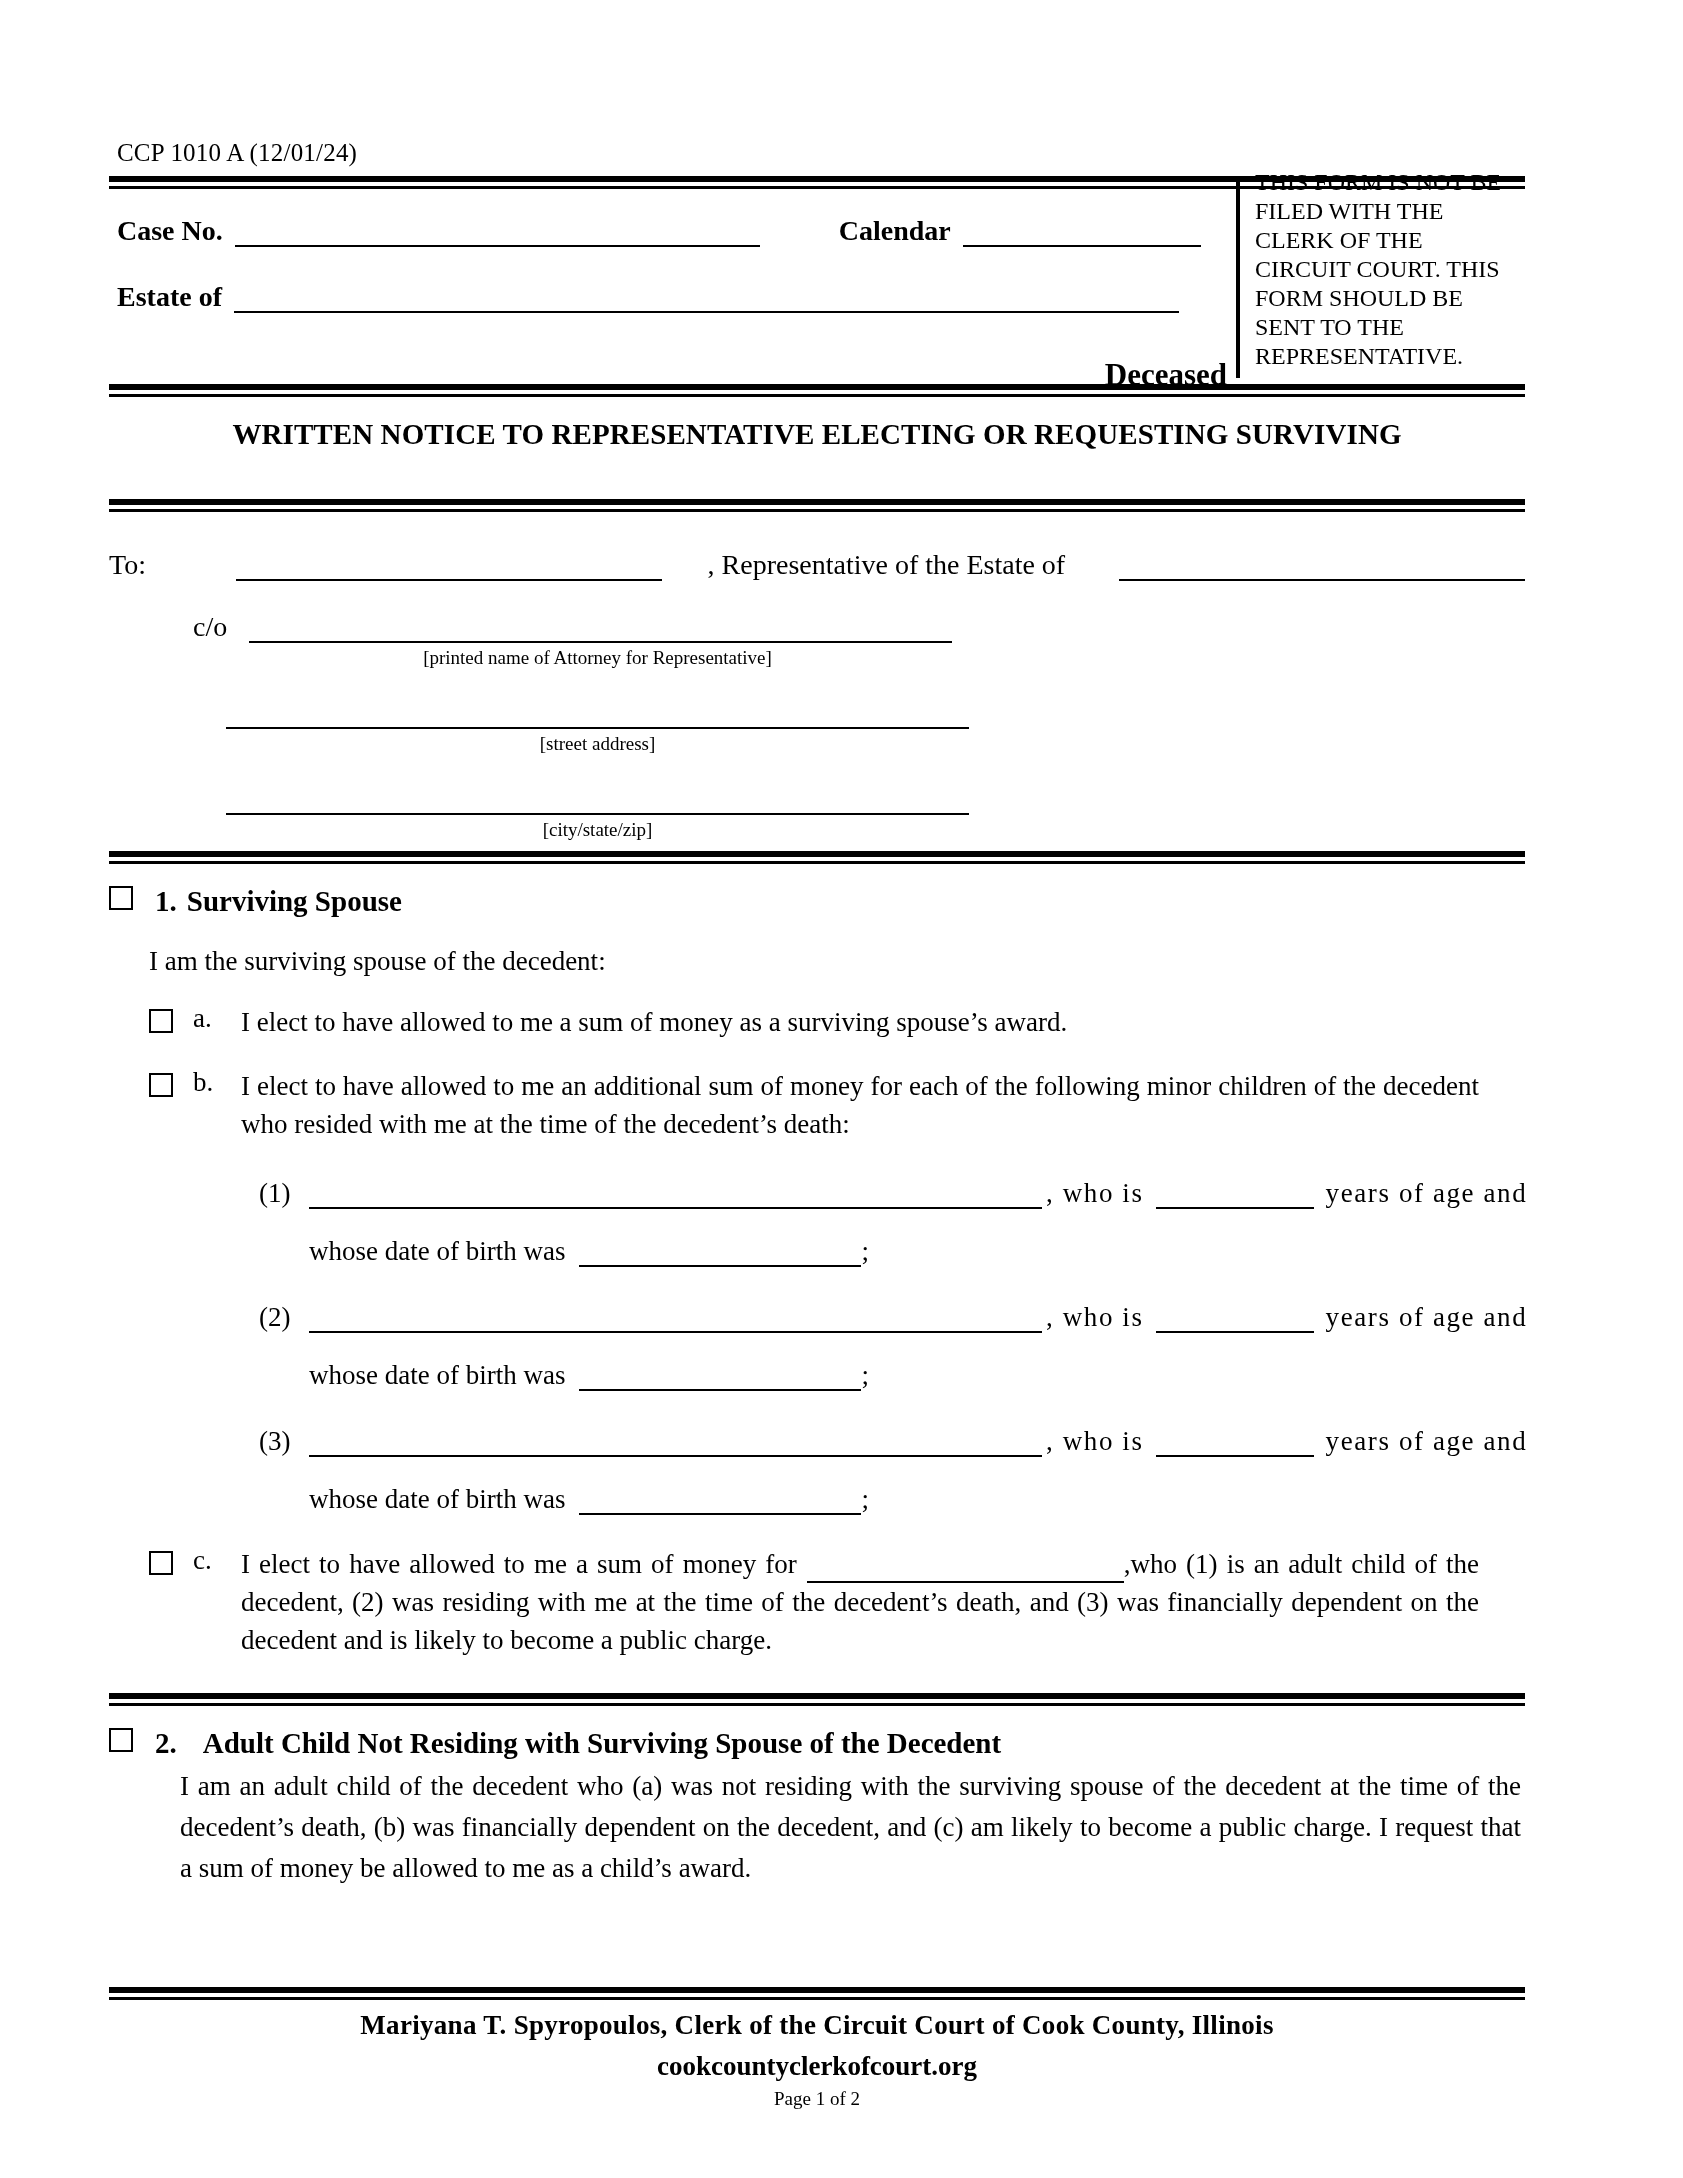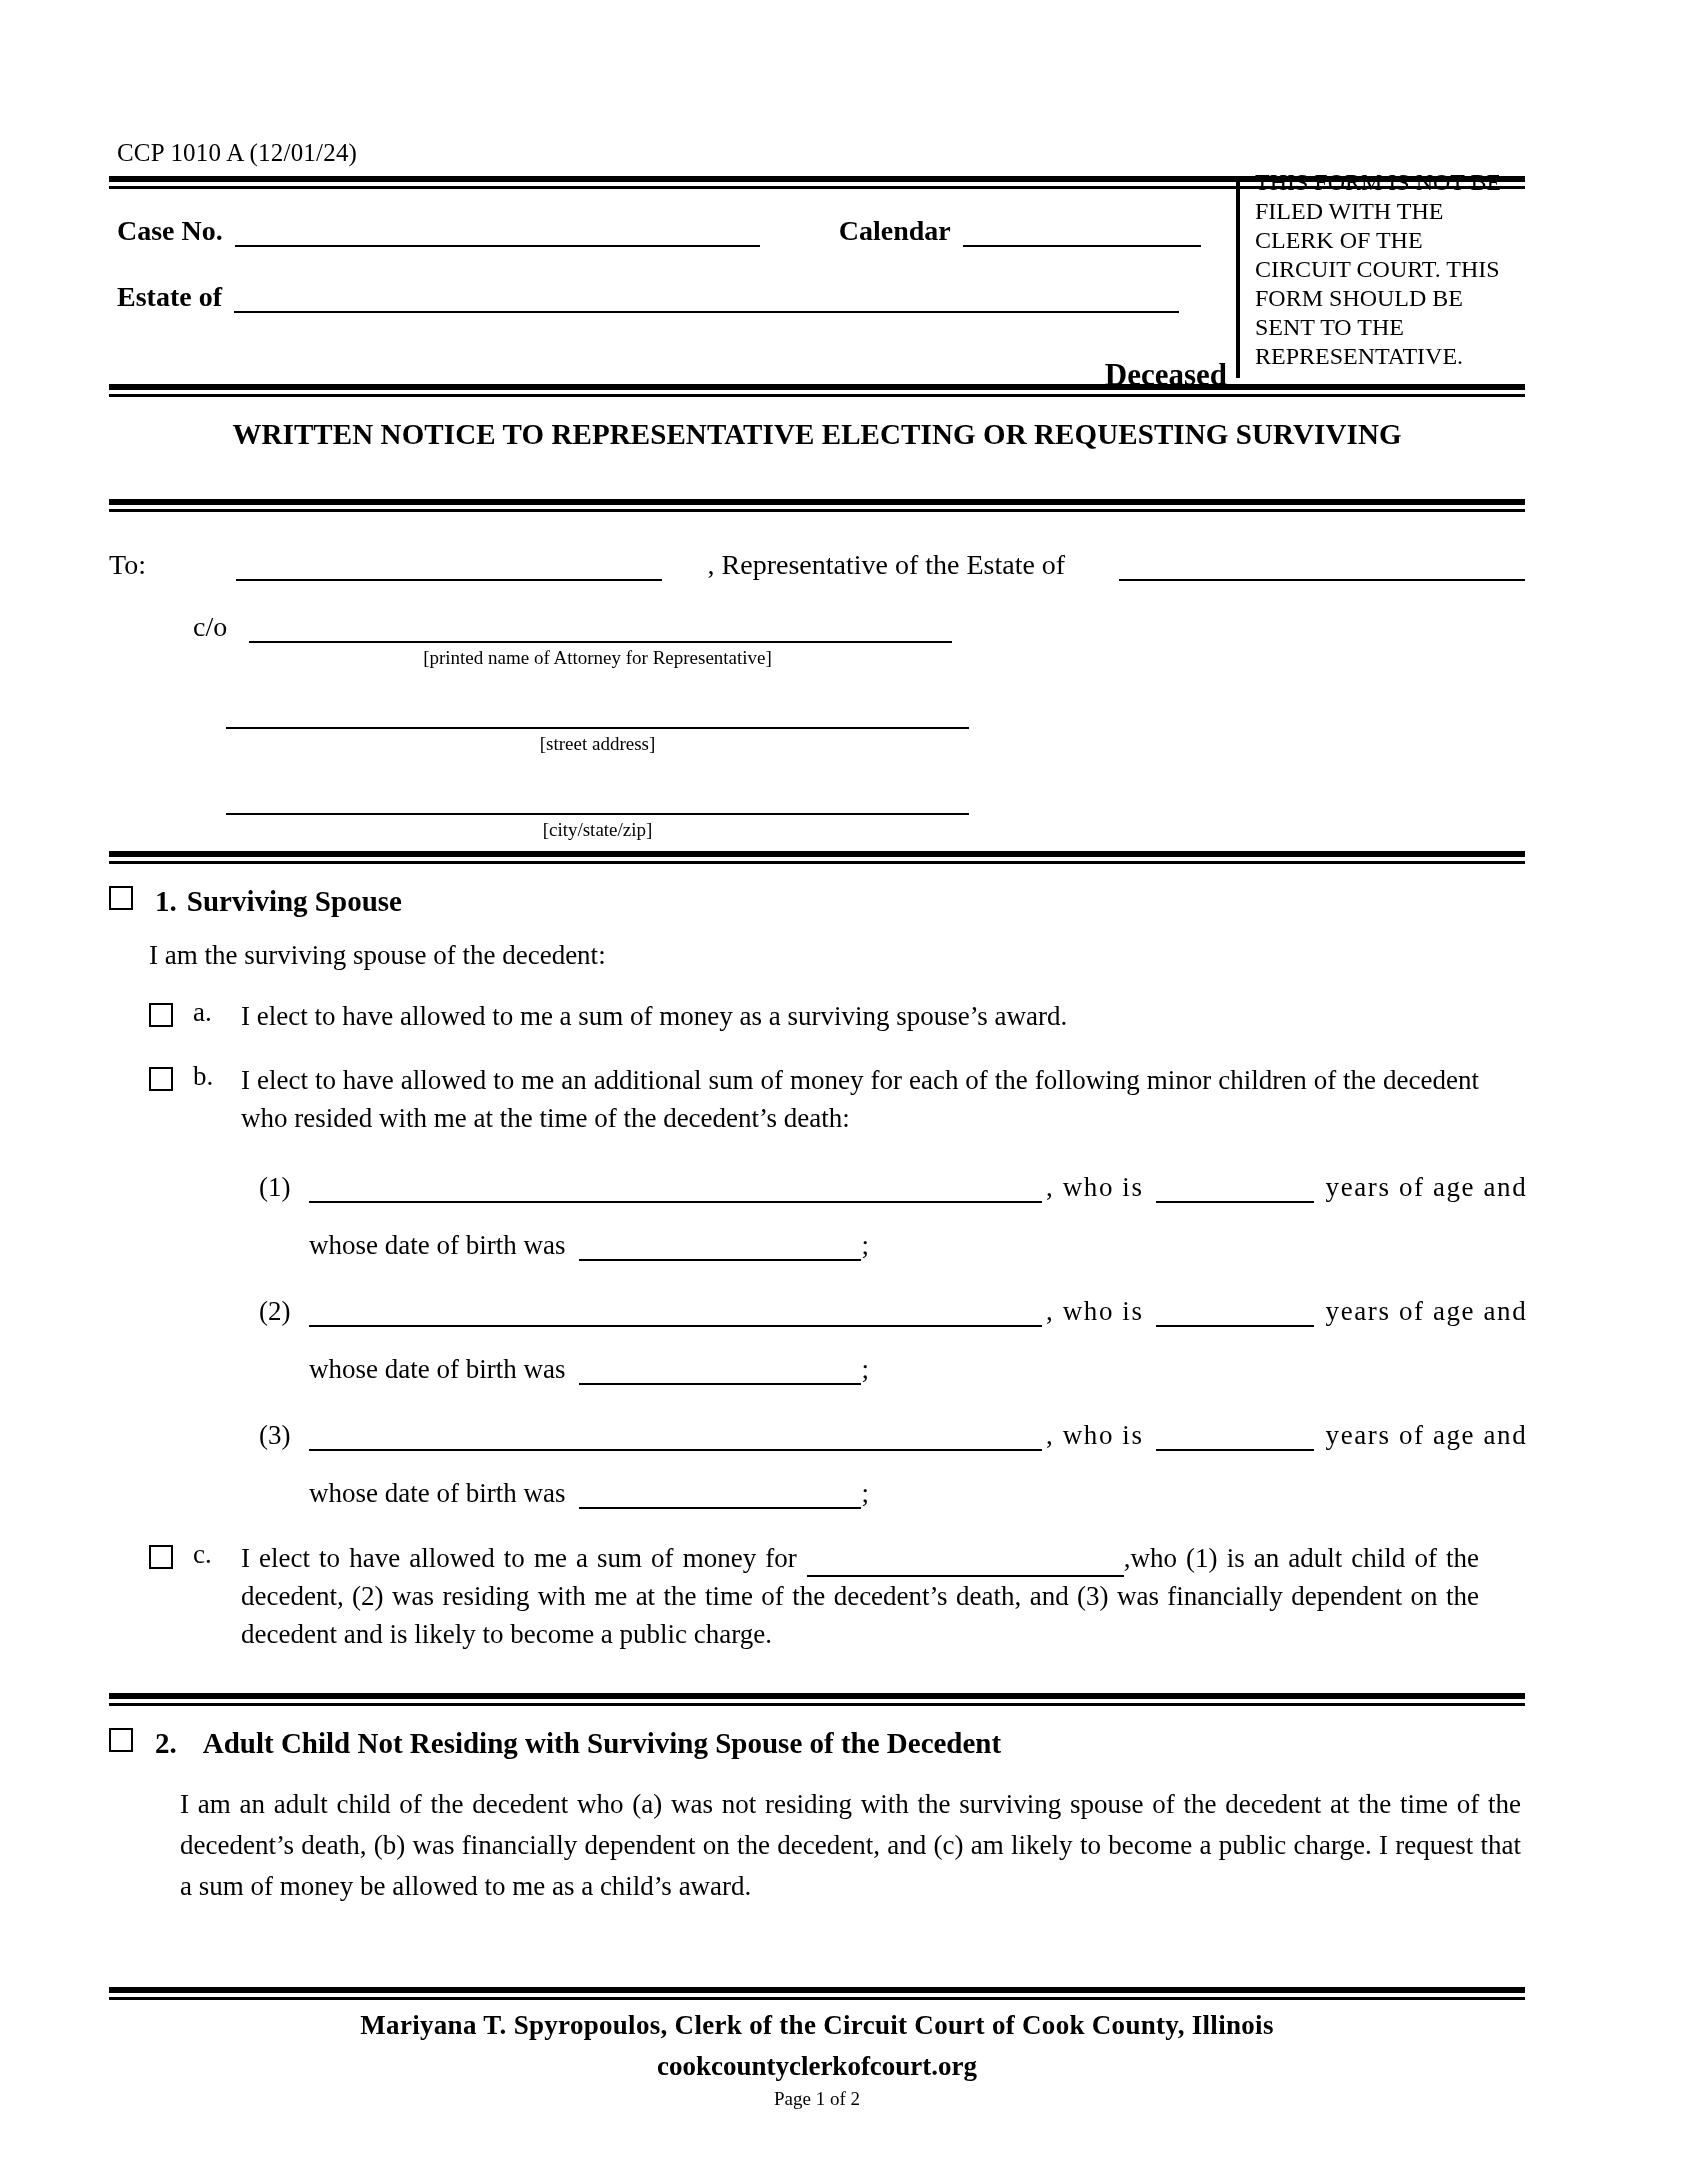--- a/index.html
+++ b/index.html
@@ -183,21 +183,21 @@
     font-weight: bold;
     font-size: 29px;
     line-height: 30px;
     margin-left: 22px;
     white-space: nowrap;
   }
   .sec-title .num { margin-right: 10px; }
   .intro {
     font-size: 27px;
     margin-left: 40px;
-    margin-top: 24px;
+    margin-top: 30px;
   }
   .item {
     display: flex;
     align-items: flex-start;
     margin-top: 26px;
     margin-left: 40px;
   }
   .item .cbx { margin-top: 6px; }
   .item-letter {
     font-size: 27px;
@@ -221,21 +221,21 @@
   .child-l2 { display: flex; align-items: flex-end; margin-top: 26px; margin-left: 50px; }
 
   .ul { border-bottom: 2px solid #000; height: 30px; flex: 0 0 auto; }
   .ul-inline { display: inline-block; border-bottom: 2px solid #000; height: 28px; vertical-align: bottom; }
 
   
   .sec2-body {
     font-size: 27px;
     line-height: 41px;
     margin-left: 71px;
-    margin-top: 26px;
+    margin-top: 8px;
     text-align: justify;
     width: 1341px;
   }
 
   
   .foot-rule { position: absolute; left: 109px; top: 1987px; width: 1416px; }
   .foot {
     position: absolute;
     left: 109px;
     top: 2010px;

